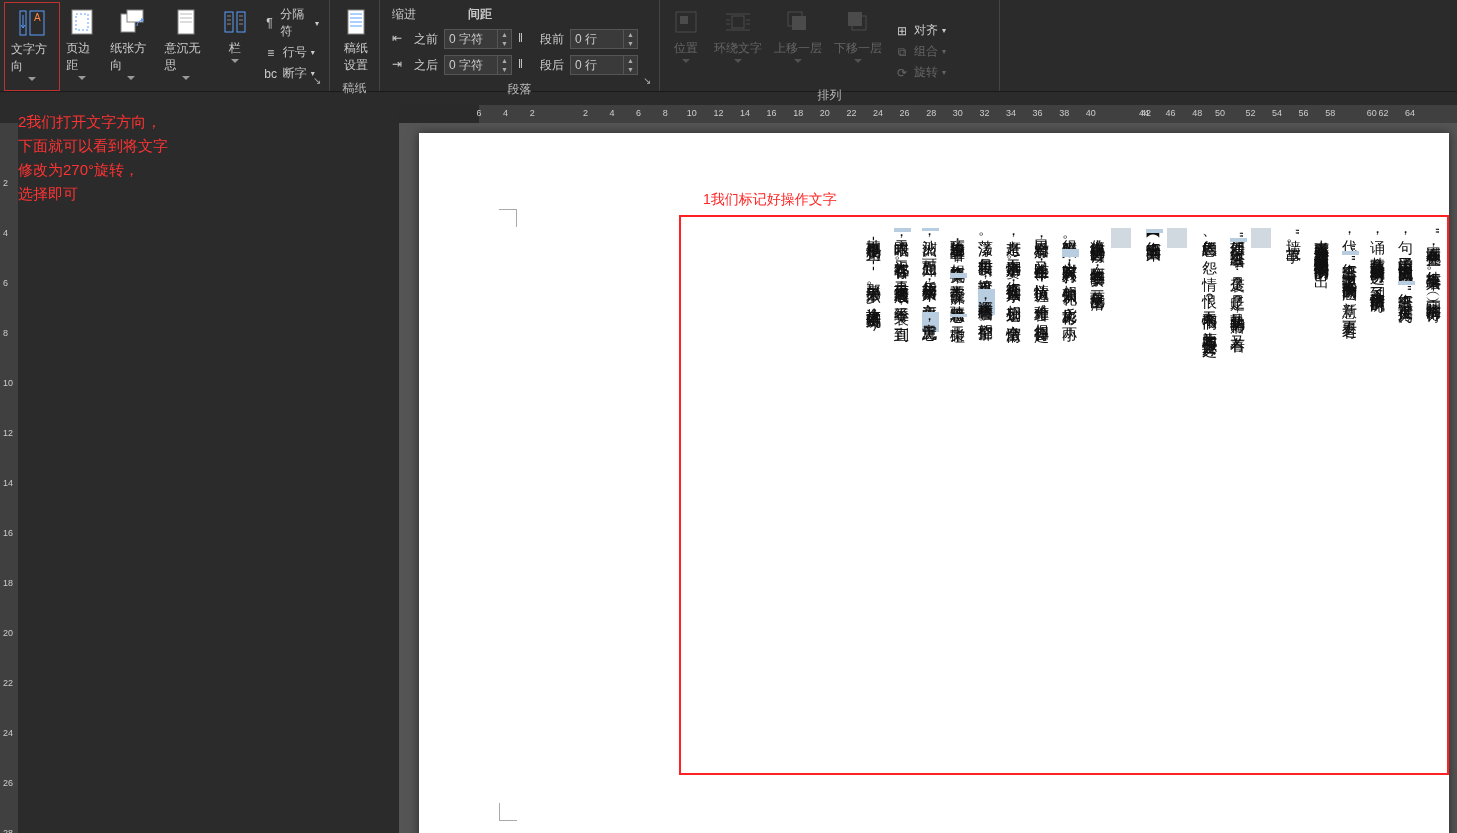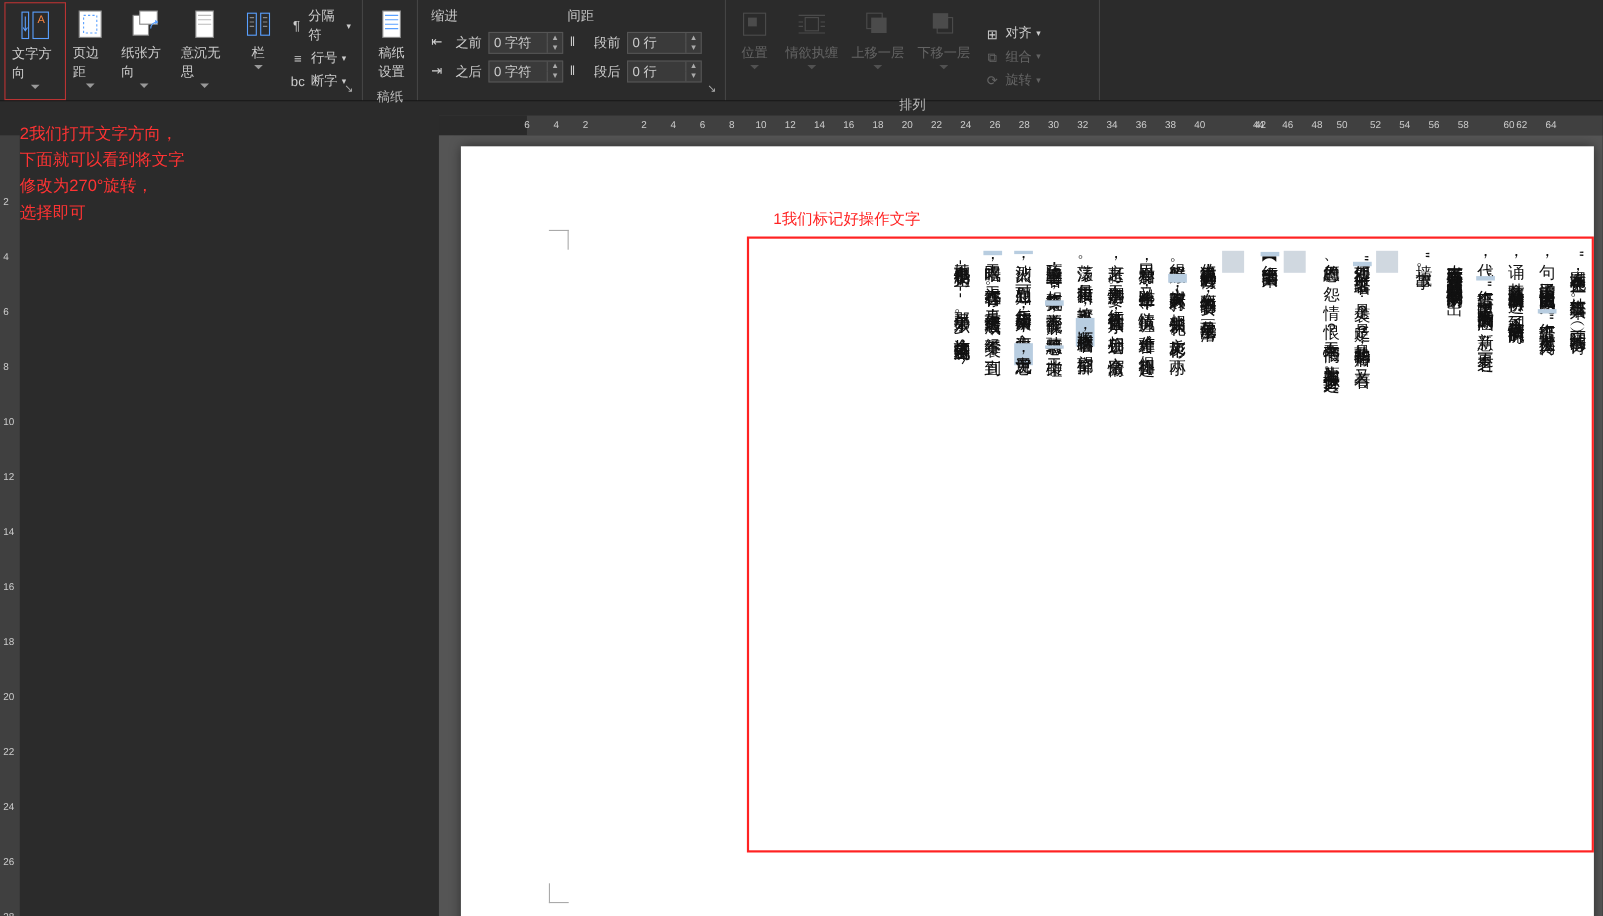--- a/index.html
+++ b/index.html
@@ -10,21 +10,21 @@
 .ribbon-label { font-size:12px; color:#bbb; text-align:center; padding:2px 0 4px; }
 .big-btn { display:flex; flex-direction:column; align-items:center; justify-content:flex-start; padding:4px 6px; font-size:12px; color:#ccc; cursor:pointer; }
 .big-btn .ic { width:32px; height:32px; display:flex; align-items:center; justify-content:center; margin-bottom:2px; }
 .big-btn .ic svg { width:32px; height:32px; }
 .big-btn.sel { border:1px solid #b33; }
 .drop-caret { width:0;height:0;border-left:4px solid transparent;border-right:4px solid transparent;border-top:4px solid #999;margin-top:2px; }
 .small-rows { display:flex; flex-direction:column; justify-content:flex-start; padding:4px 6px; font-size:12px; gap:4px; }
 .small-row { display:flex; align-items:center; gap:4px; cursor:pointer; color:#ccc; }
 .small-row .mini-ic { width:16px;height:16px;display:inline-flex;align-items:center;justify-content:center; }
 .indent-grid { display:flex; flex-direction:column; gap:6px; padding:4px 8px; }
-.indent-row-head { font-size:12px; color:#ccc; display:flex; gap:40px; }
+.indent-row-head { font-size:12px; color:#ccc; display:flex; gap:52px; }
 .indent-row { display:flex; align-items:center; gap:6px; font-size:12px; }
 .indent-row .mini-ic { width:16px;height:16px; }
 .spin { display:flex; align-items:center; background:#3a3a3a; border:1px solid #555; height:20px; }
 .spin .val { width:52px; text-align:left; padding:0 4px; color:#ccc; font-size:12px; }
 .spin .arrows { display:flex; flex-direction:column; width:14px; }
 .spin .arrows div { height:9px; display:flex; align-items:center; justify-content:center; font-size:7px; color:#aaa; cursor:pointer; border-left:1px solid #555;}
 .arr-group { display:flex; flex-direction:column; gap:4px; padding-top:20px; }
 .disabled { opacity:.35; }
 .dlglaunch { position:absolute; right:4px; bottom:4px; width:12px; height:12px; font-size:10px; color:#aaa; cursor:pointer; }
 .ribbon-section { position:relative; }
@@ -140,21 +140,21 @@
       </div>
     </div>
     <div class="ribbon-label">稿纸</div>
   </div>
 
   <div class="ribbon-section" style="width:280px;">
     <div class="ribbon-top">
       <div class="indent-grid">
         <div class="indent-row-head">
             <span>缩进</span>
-            <span style="margin-left:60px;">间距</span>
+            <span style="font-weight:bold;">间距</span>
           </div>
         <div class="indent-row">
           <span class="mini-ic">⇤</span>
           <span>之前</span>
           <div class="spin">
               <span class="val">0 字符</span>
               <span class="arrows">
                 <div>▲</div>
                 <div>▼</div>
               </span>
@@ -184,20 +184,21 @@
           <div class="spin">
               <span class="val">0 行</span>
               <span class="arrows">
                 <div>▲</div>
                 <div>▼</div>
               </span>
             </div>
         </div>
       </div>
     </div>
+    <div class="ribbon-label">段落</div>
     <span class="dlglaunch">↘</span>
   </div>
 
   <div class="ribbon-section" style="width:340px;">
     <div class="ribbon-top">
       <div class="big-btn disabled">
           <span class="ic">
             <svg viewBox="0 0 32 32">
               <rect x="6" y="6" width="20" height="20" fill="none" stroke="#888"></rect>
               <rect x="10" y="10" width="8" height="8" fill="#888"></rect>
@@ -206,21 +207,21 @@
           <span>位置</span>
           <span class="drop-caret"></span>
         </div>
       <div class="big-btn disabled">
           <span class="ic">
             <svg viewBox="0 0 32 32">
               <rect x="10" y="10" width="12" height="12" fill="none" stroke="#888"></rect>
               <path d="M4 8h24M4 24h24M4 14h4M24 14h4M4 18h4M24 18h4" stroke="#888"></path>
             </svg>
           </span>
-          <span>情欲执缠</span>
+          <span>环绕文字</span>
           <span class="drop-caret"></span>
         </div>
       <div class="big-btn disabled">
           <span class="ic">
             <svg viewBox="0 0 32 32">
               <rect x="10" y="10" width="14" height="14" fill="#888"></rect>
               <rect x="6" y="6" width="14" height="14" fill="none" stroke="#888"></rect>
             </svg>
           </span>
           <span>上移一层</span>

